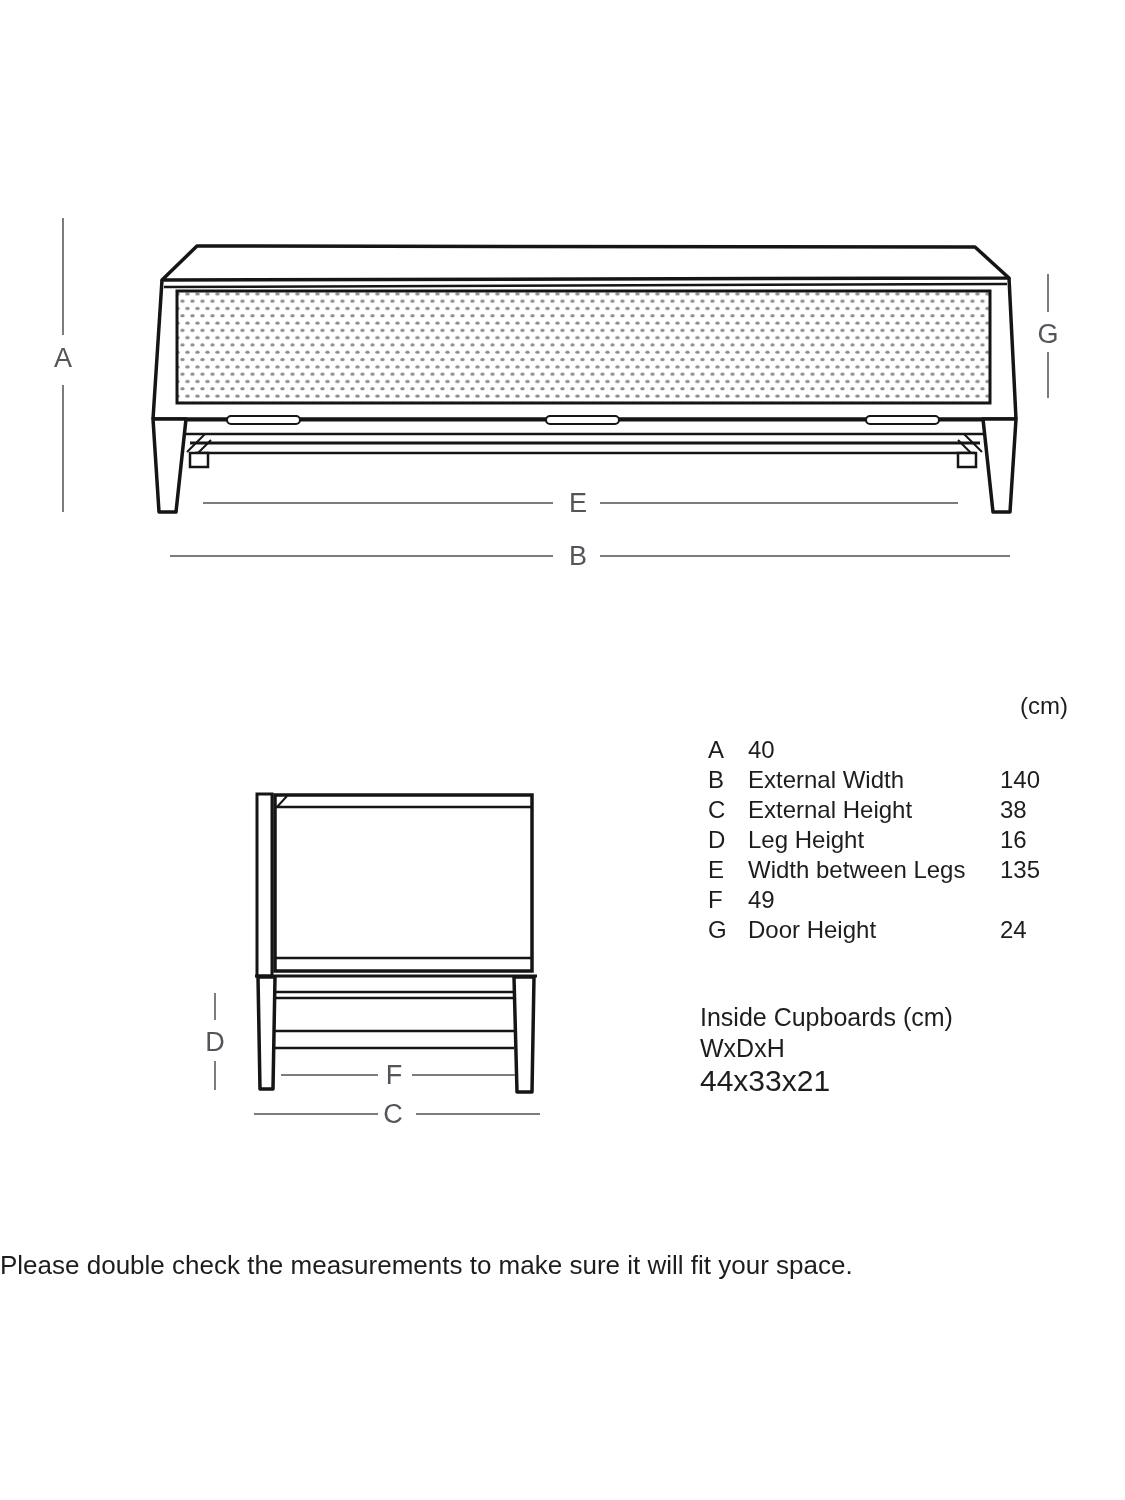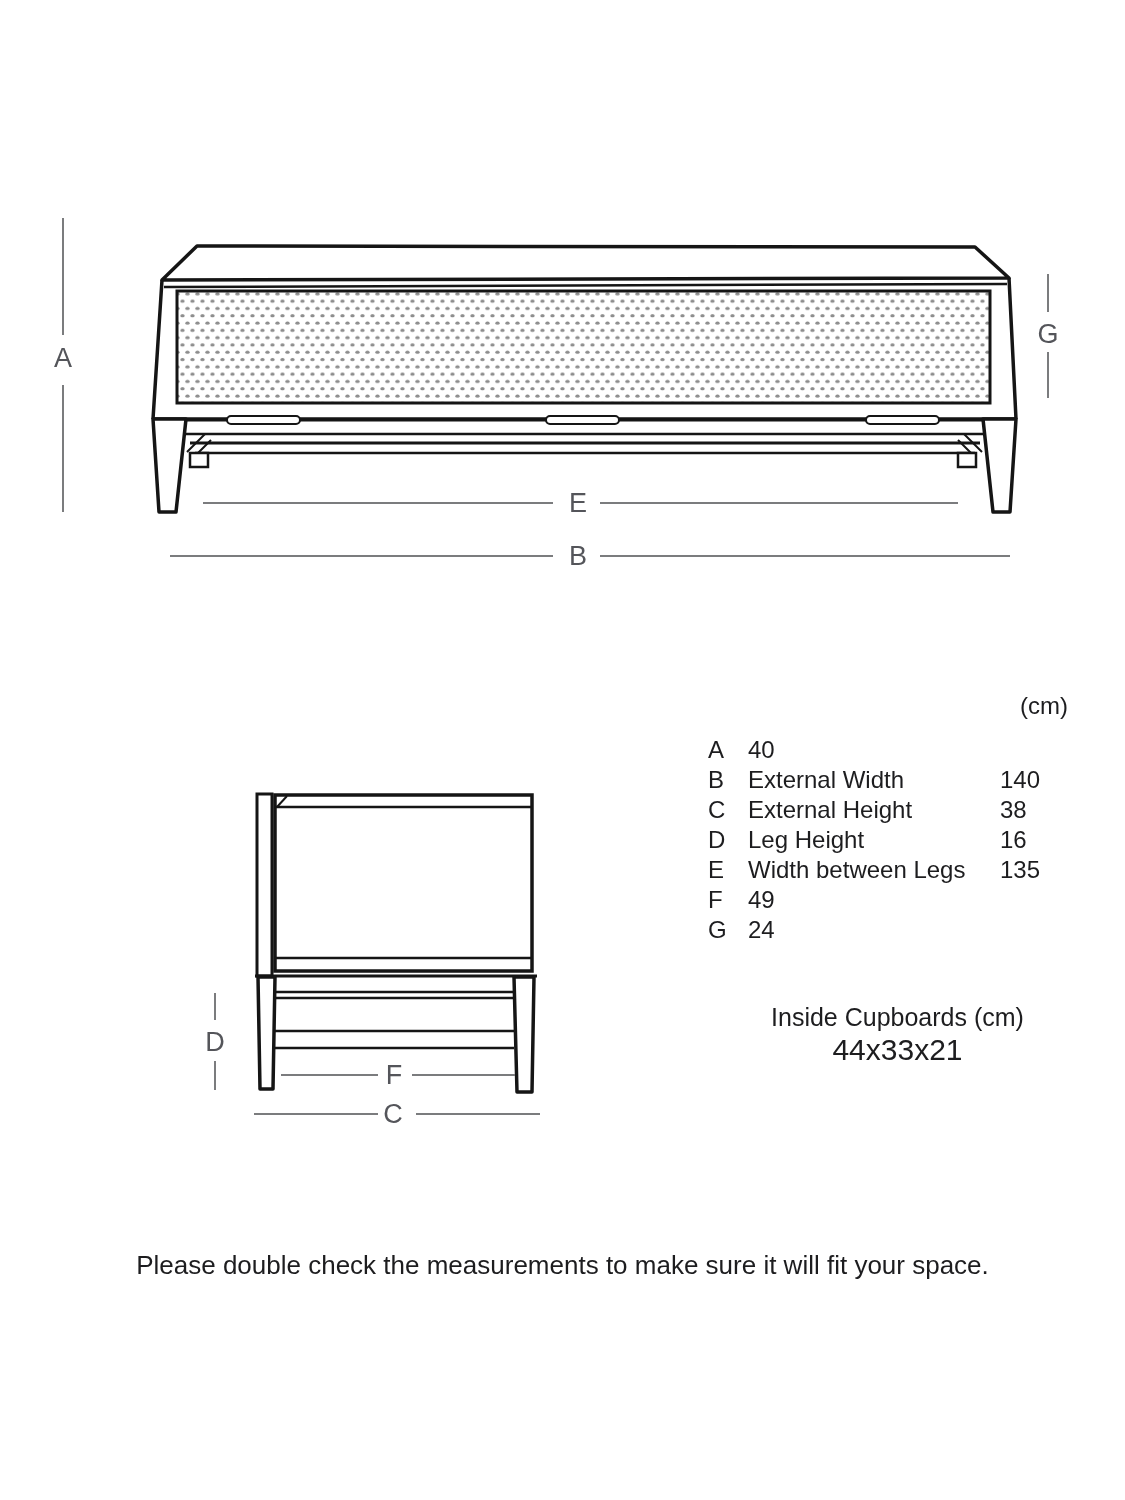--- a/index.html
+++ b/index.html
@@ -24,27 +24,27 @@
 
   
   .spec-table{left:700px;top:683px;width:388px;font-size:24px;line-height:30px;margin-top:8px;}
   .spec-header{display:grid;grid-template-columns:48px 1fr 88px;margin-bottom:14px;}
   .spec-unit{grid-column:3;text-align:center;}
   .spec-row{display:grid;grid-template-columns:48px 1fr 88px;}
   .spec-key{padding-left:8px;}
   .spec-value{text-align:left;}
 
   
-  .cupboards{left:700px;top:1002px;width:395px;text-align:center;}
+  .cupboards{left:700px;top:1002px;width:395px;}
   .cupboards .line1{font-size:25px;line-height:31px;}
   .cupboards .line2{font-size:25px;line-height:31px;}
   .cupboards .line3{font-size:30px;line-height:34px;}
 
   
-  .footer-note{left:0;top:1250px;width:1125px;text-align:center;font-size:26px;}
+  .footer-note{left:0;top:1250px;width:1125px;font-size:26px;}
 </style>
 </head>
 <body>
 
 <div class="page">
 
   <svg class="abs" style="left:40px;top:210px;" width="1030" height="360" viewBox="0 0 1030 360">
     <defs>
       <pattern id="cane" patternUnits="userSpaceOnUse" width="10" height="14.6">
         <ellipse cx="2.5" cy="3.6" rx="2.2" ry="1.55" fill="#8d8d8d"></ellipse>
@@ -169,24 +169,26 @@
       <div class="spec-key">E</div>
       <div class="spec-label">Width between Legs</div>
       <div class="spec-value">135</div>
     </div>
     <div class="spec-row">
       <div class="spec-key">F</div>
       <div class="spec-value">49</div>
     </div>
     <div class="spec-row">
       <div class="spec-key">G</div>
+      <div class="spec-label">Door Height</div>
       <div class="spec-value">24</div>
     </div>
   </div>
 
   <div class="abs cupboards">
     <div class="line1">Inside Cupboards (cm)</div>
+    <div class="line2">WxDxH</div>
     <div class="line3">44x33x21</div>
   </div>
 
   <div class="abs footer-note">Please double check the measurements to make sure it will fit your space.</div>
 
 </div>
 
 </body></html>

